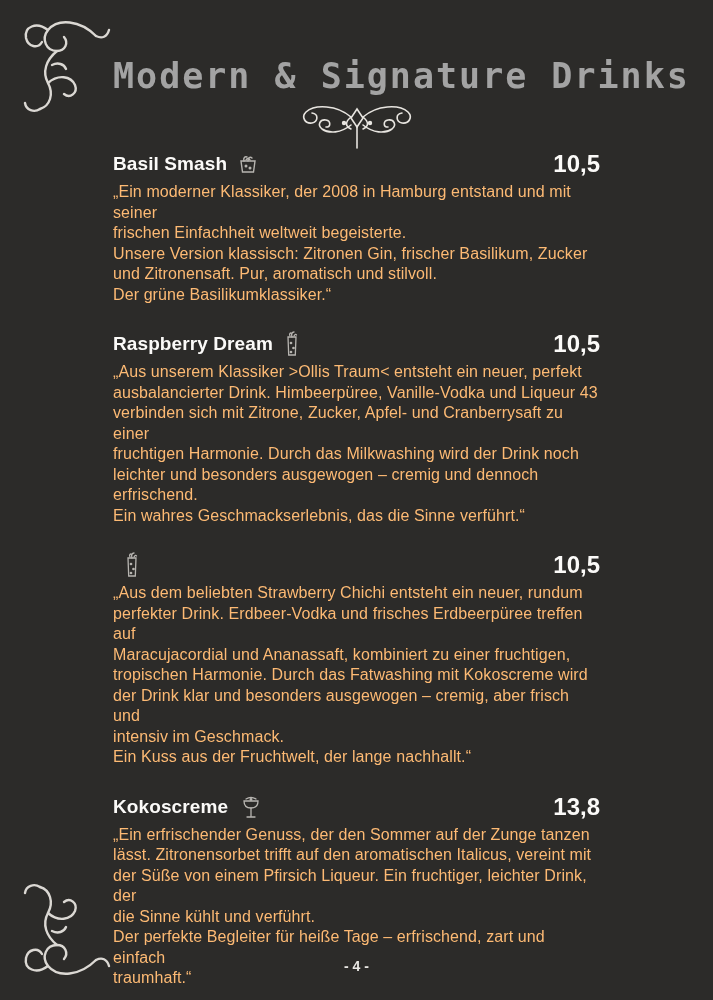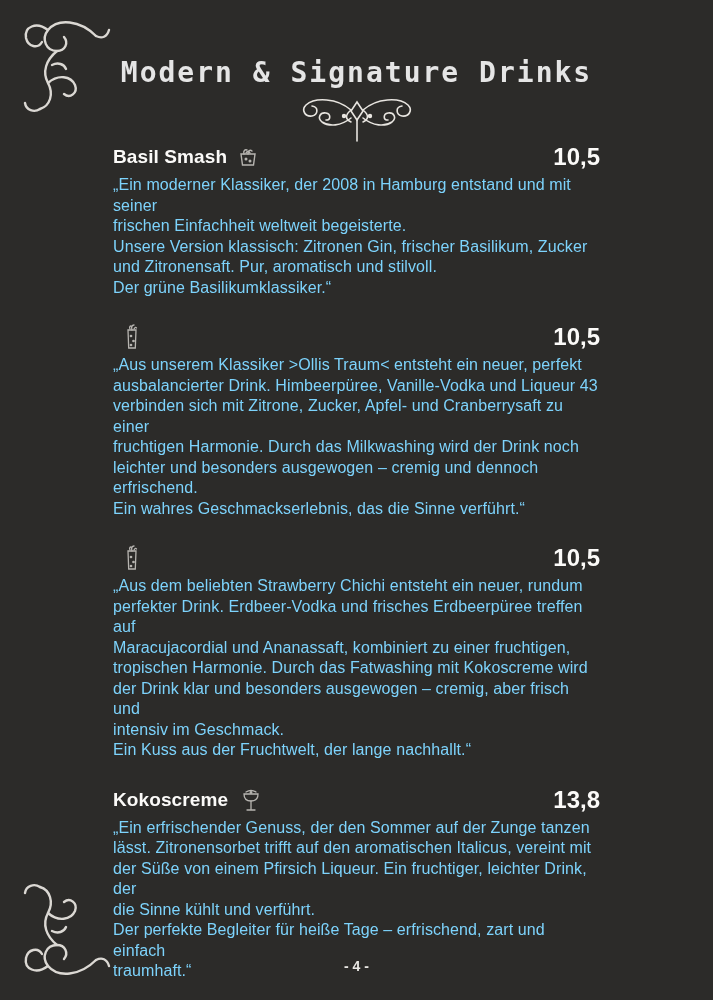--- a/index.html
+++ b/index.html
@@ -21,23 +21,23 @@
 
   .content {
     position: absolute;
     left: 113px; right: 113px; top: 0;
   }
   .page-title {
     margin-top: 56px;
     text-align: center;
     font-family: "DejaVu Sans Mono", monospace;
     font-weight: bold;
-    font-size: 28px;
+    font-size: 35px;
     letter-spacing: 2px;
-    color: #e5e5e5;
+    color: #a3a3a3;
     white-space: nowrap;
   }
   .divider-wrap {
     text-align: center;
     margin-top: 6px;
     height: 48px;
   }
   .menu { }
   .menu-item { margin-top: 25px; }
   .menu-item:first-child { margin-top: 0; }
@@ -59,21 +59,21 @@
   .item-price {
     margin-left: auto;
     font-size: 24px;
     font-weight: bold;
     color: #fbfaf8;
   }
   .item-desc {
     margin-top: 4px;
     font-size: 16px;
     line-height: 20.5px;
-    color: #7dd3fc;
+    color: #fdba74;
     white-space: pre-line;
     letter-spacing: 0.1px;
   }
   .page-footer {
     position: absolute;
     bottom: 26px;
     left: 0; right: 0;
     text-align: center;
     font-size: 14px;
     font-weight: bold;
@@ -144,20 +144,21 @@
       </div>
       <div class="item-desc">„Ein moderner Klassiker, der 2008 in Hamburg entstand und mit seiner
 frischen Einfachheit weltweit begeisterte.
 Unsere Version klassisch: Zitronen Gin, frischer Basilikum, Zucker
 und Zitronensaft. Pur, aromatisch und stilvoll.
 Der grüne Basilikumklassiker.“</div>
     </div>
 
     <div class="menu-item">
       <div class="item-header">
+        <span class="item-name">Raspberry Dream</span>
         <span class="glass-icon">
           <svg class="icon-svg" width="18" height="26" viewBox="0 0 18 26" fill="none" stroke="#e6e3de" stroke-width="1.3" stroke-linecap="round">
             <path d="M5 6 L13 6 L12.3 24 L5.7 24 Z"></path>
             <path d="M9 6 C8 3 9 1 11 1 M7 5 C6 3 7 2 8 2 M11 5 C12 3 13 3 13.5 4"></path>
             <circle cx="8" cy="12" r="0.7" fill="#e6e3de"></circle>
             <circle cx="10.5" cy="17" r="0.7" fill="#e6e3de"></circle>
             <circle cx="8" cy="21" r="0.7" fill="#e6e3de"></circle>
           </svg>
         </span>
         <span class="item-price">10,5</span>

